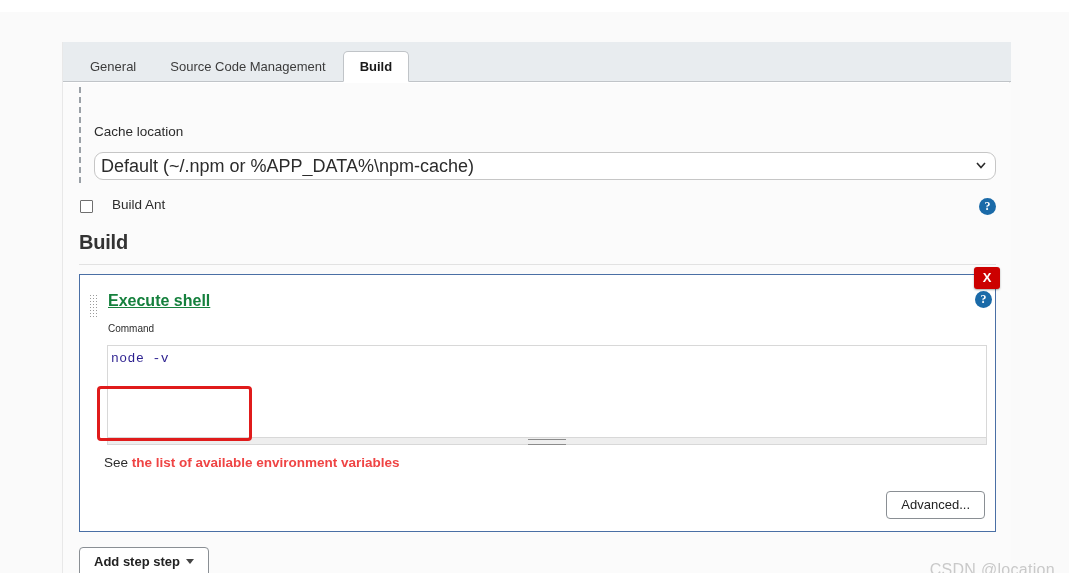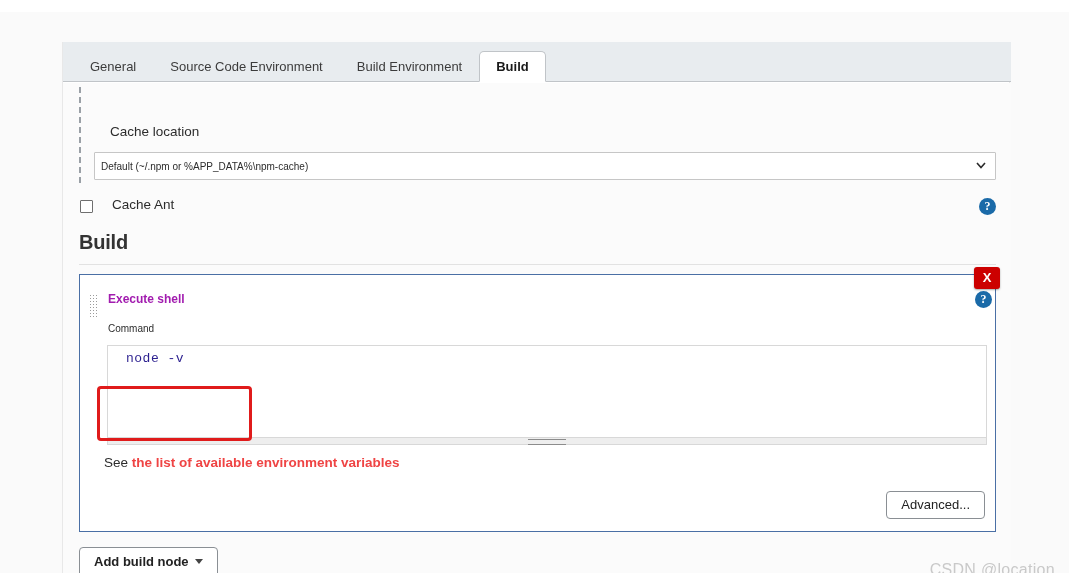--- a/index.html
+++ b/index.html
@@ -99,41 +99,40 @@
     top: 4px;
     width: 0;
     height: 96px;
     border-left: 2px dashed #9aa0a6;
   }
 
   .field-label {
     position: absolute;
     font-size: 13.5px;
     color: #2c2c2c;
-    margin-left: 16px;
   }
 
   
   .select-wrap {
     position: absolute;
     left: 31px;
     top: 69px;
     width: 902px;
     height: 28px;
   }
   select.jenkins-select {
     width: 100%;
     height: 28px;
-    font-size: 10px;
+    font-size: 18px;
     font-family: "Liberation Sans", sans-serif;
     color: #2c2c2c;
     padding: 2px 6px;
     background: #ffffff;
     border: 1px solid #c6c6c6;
-    border-radius: 1px;
+    border-radius: 9px;
     box-sizing: border-box;
     -webkit-appearance: none;
     appearance: none;
   }
   .select-caret {
     position: absolute;
     right: 10px;
     top: 8px;
     width: 10px;
     height: 10px;
@@ -215,23 +214,24 @@
     height: 24px;
     background-image:
       radial-gradient(#9b9b9b 0.8px, transparent 0.9px);
     background-size: 3px 3px;
     cursor: move;
   }
   .step-title {
     position: absolute;
     left: 28px;
     top: 17px;
-    font-size: 12px;
-    font-weight: bold;
-    color: #a21caf;
+    font-size: 16px;
+    font-weight: bold;
+    color: #15803d;
+    text-decoration: underline;
   }
   .close-x {
     position: absolute;
     right: -5px;
     top: -8px;
     width: 26px;
     height: 22px;
     background: #cc0000;
     color: #ffffff;
     font-size: 13px;
@@ -256,21 +256,21 @@
   }
   .cmd-textarea {
     position: absolute;
     left: 27px;
     top: 70px;
     width: 880px;
     height: 93px;
     background: #ffffff;
     border: 1px solid #d8d8d8;
     box-sizing: border-box;
-    padding: 4px 18px;
+    padding: 4px 3px;
     font-family: "Liberation Mono", monospace;
     font-size: 13px;
     color: #2b1f8f;
     resize: none;
     overflow: hidden;
     line-height: 1.4;
     letter-spacing: 0.5px;
   }
   
   .ta-resize-bar {
@@ -379,22 +379,21 @@
 </head>
 <body>
 
 <div id="page-root">
 
   <div class="content-panel">
 
     <div class="tab-bar">
       <div class="tab-strip">
         <div class="tab">General</div>
-        <div class="tab">Source Code Environment</div>
-        <div class="tab">Build Environment</div>
+        <div class="tab">Source Code Management</div>
         <div class="tab active">Build</div>
       </div>
     </div>
 
     <div class="form-area">
 
       <div class="dashed-rail"></div>
 
       <div class="field-label" style="left:31px; top:41px;">Cache location</div>
 
@@ -404,21 +403,21 @@
           <option>Local to the workspace</option>
           <option>Custom</option>
         </select>
         <svg class="select-caret" viewBox="0 0 10 10">
           <path d="M1 3 L5 7.5 L9 3" fill="none" stroke="#2b2b2b" stroke-width="1.6"></path>
         </svg>
       </div>
 
       <div class="checkbox-row">
         <div class="jk-checkbox"></div>
-        <div class="checkbox-label">Cache Ant</div>
+        <div class="checkbox-label">Build Ant</div>
         <div style="position:absolute; right:0; top:1px;">
           <span class="help-icon">?</span>
         </div>
       </div>
 
       <div class="section-heading" style="left:16px; top:148px;">Build</div>
       <div class="section-rule" style="left:16px; top:181px; width:917px;"></div>
 
       <div class="build-step">
 
@@ -437,19 +436,19 @@
 
         <div class="red-annot"></div>
 
         <div class="env-line">
           <span>See </span><a class="env-link">the list of available environment variables</a>
         </div>
 
         <button class="btn btn-advanced">Advanced...</button>
       </div>
 
-      <button class="btn btn-addstep"><span>Add build node</span><span class="caret-down"></span></button>
+      <button class="btn btn-addstep"><span>Add step step</span><span class="caret-down"></span></button>
 
     </div>
   </div>
 
   <div class="watermark">CSDN @location</div>
 </div>
 
 </body></html>

